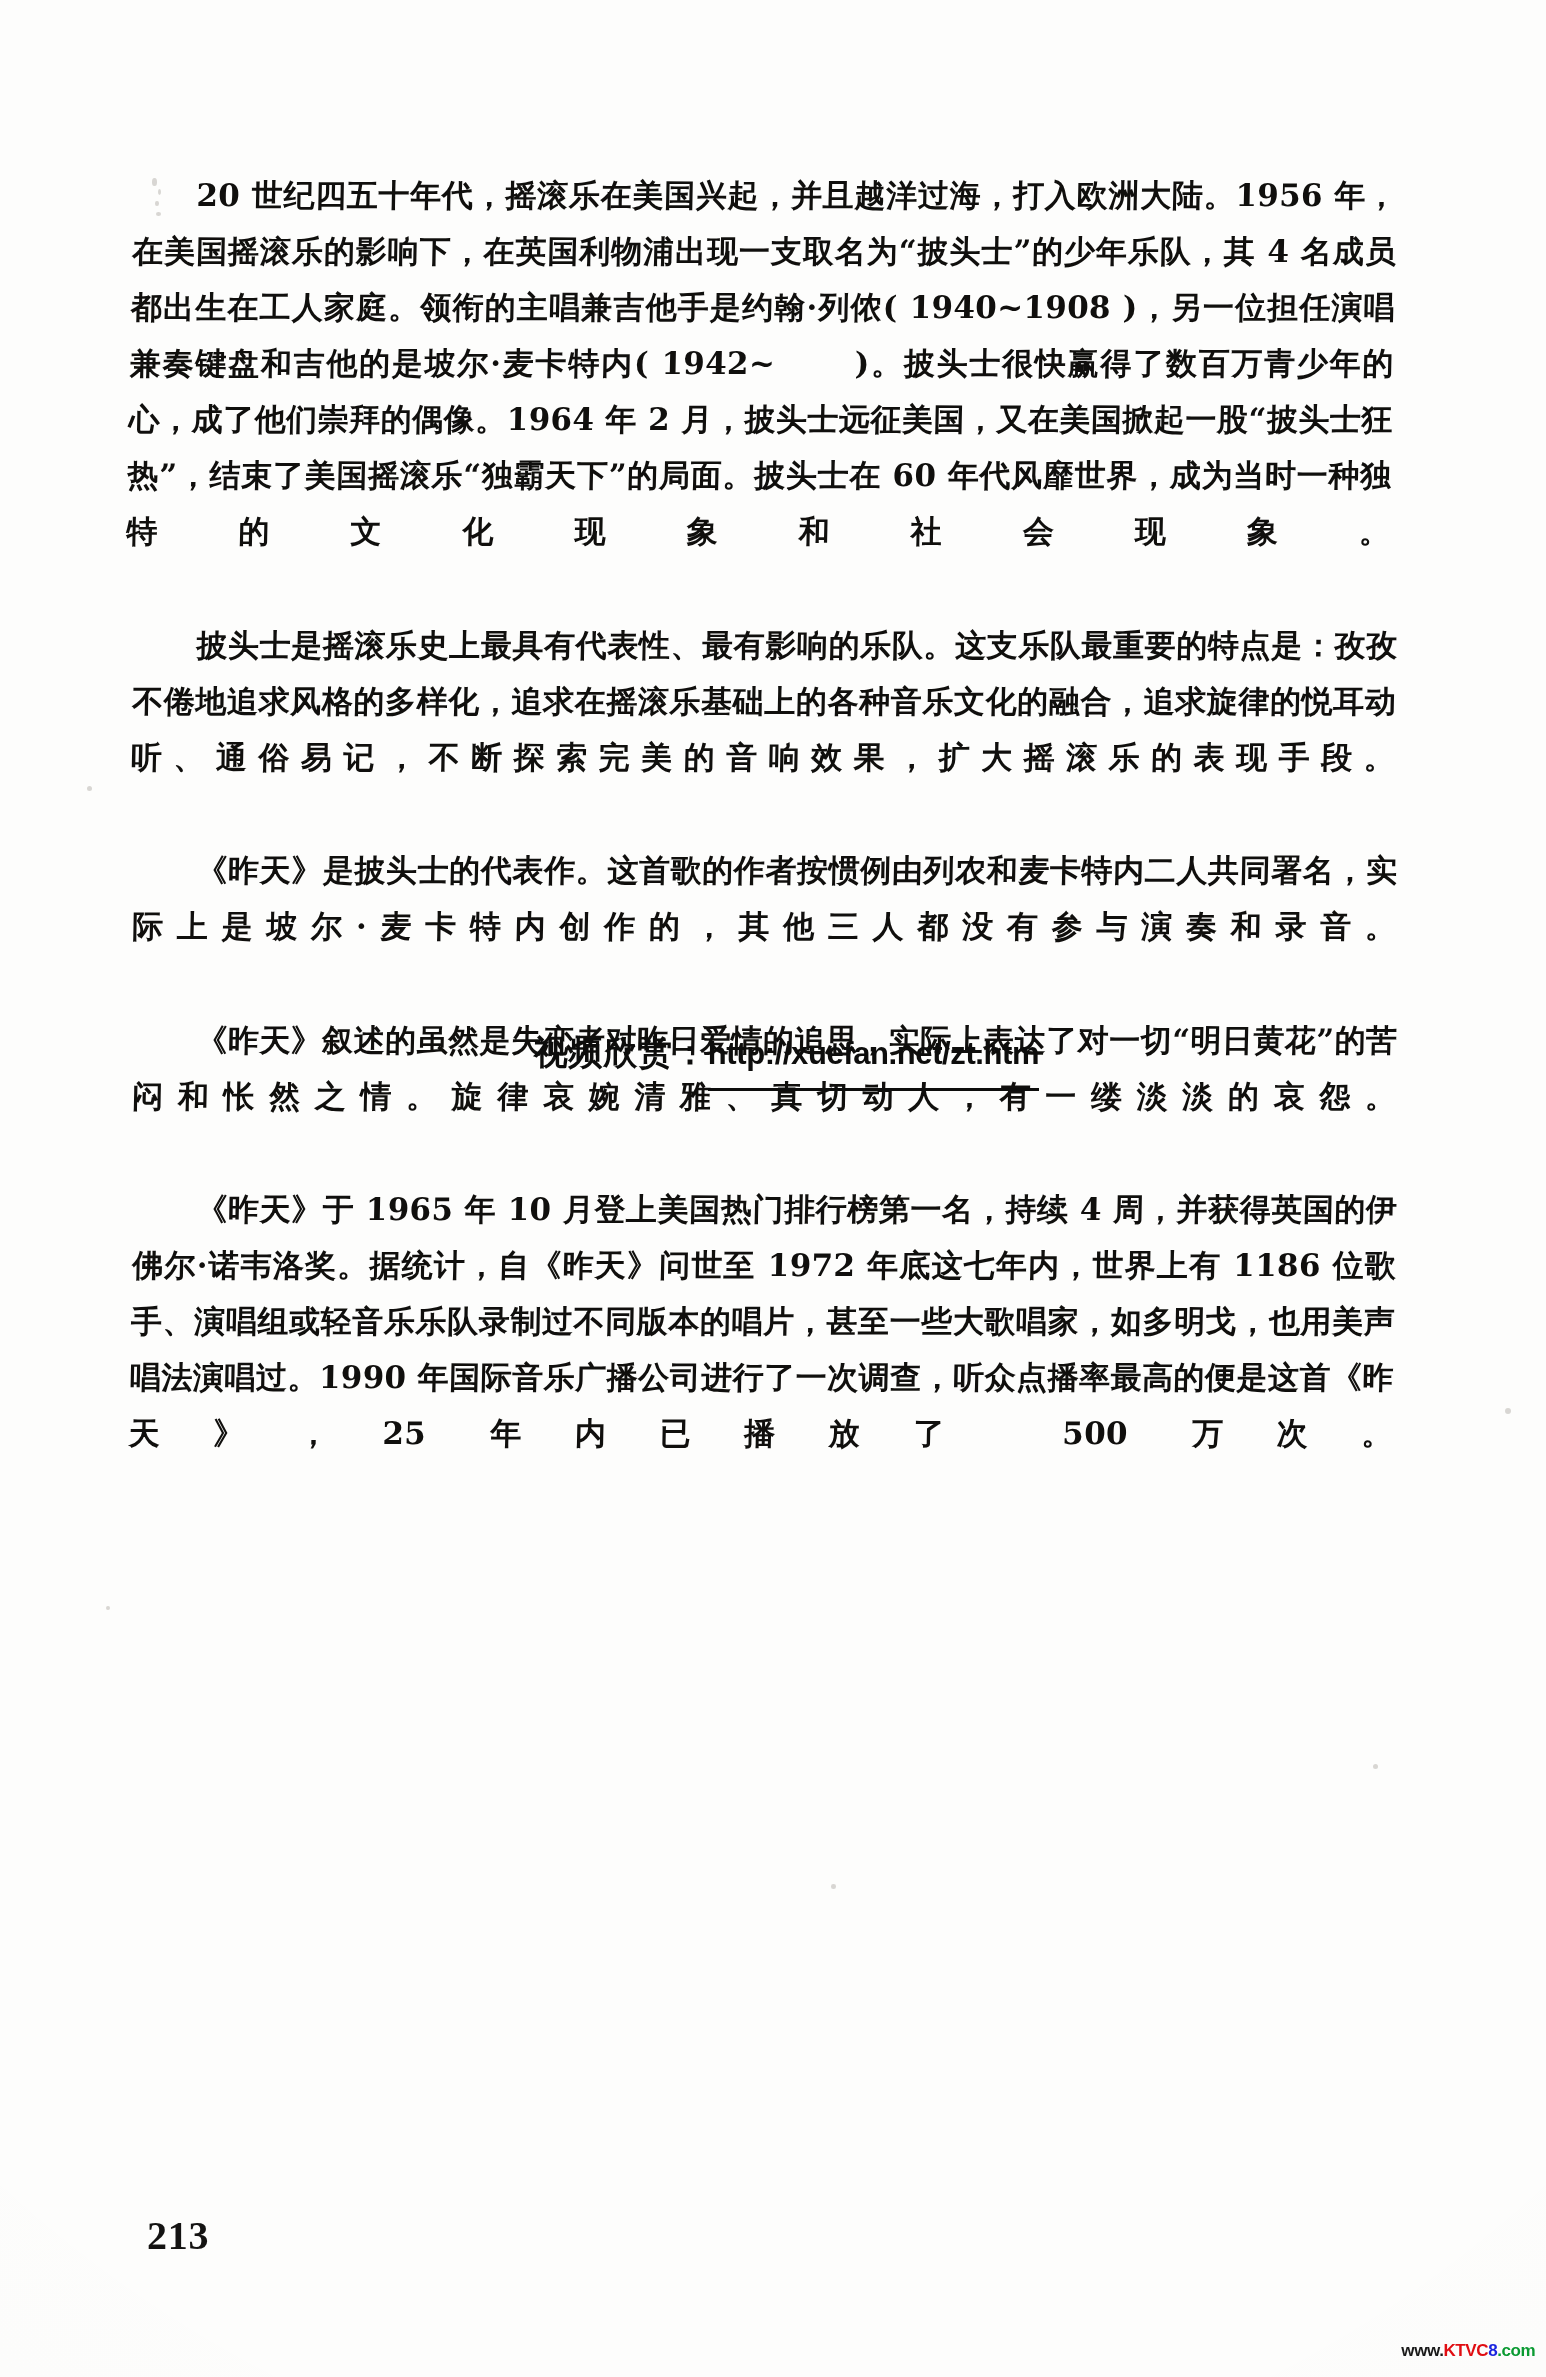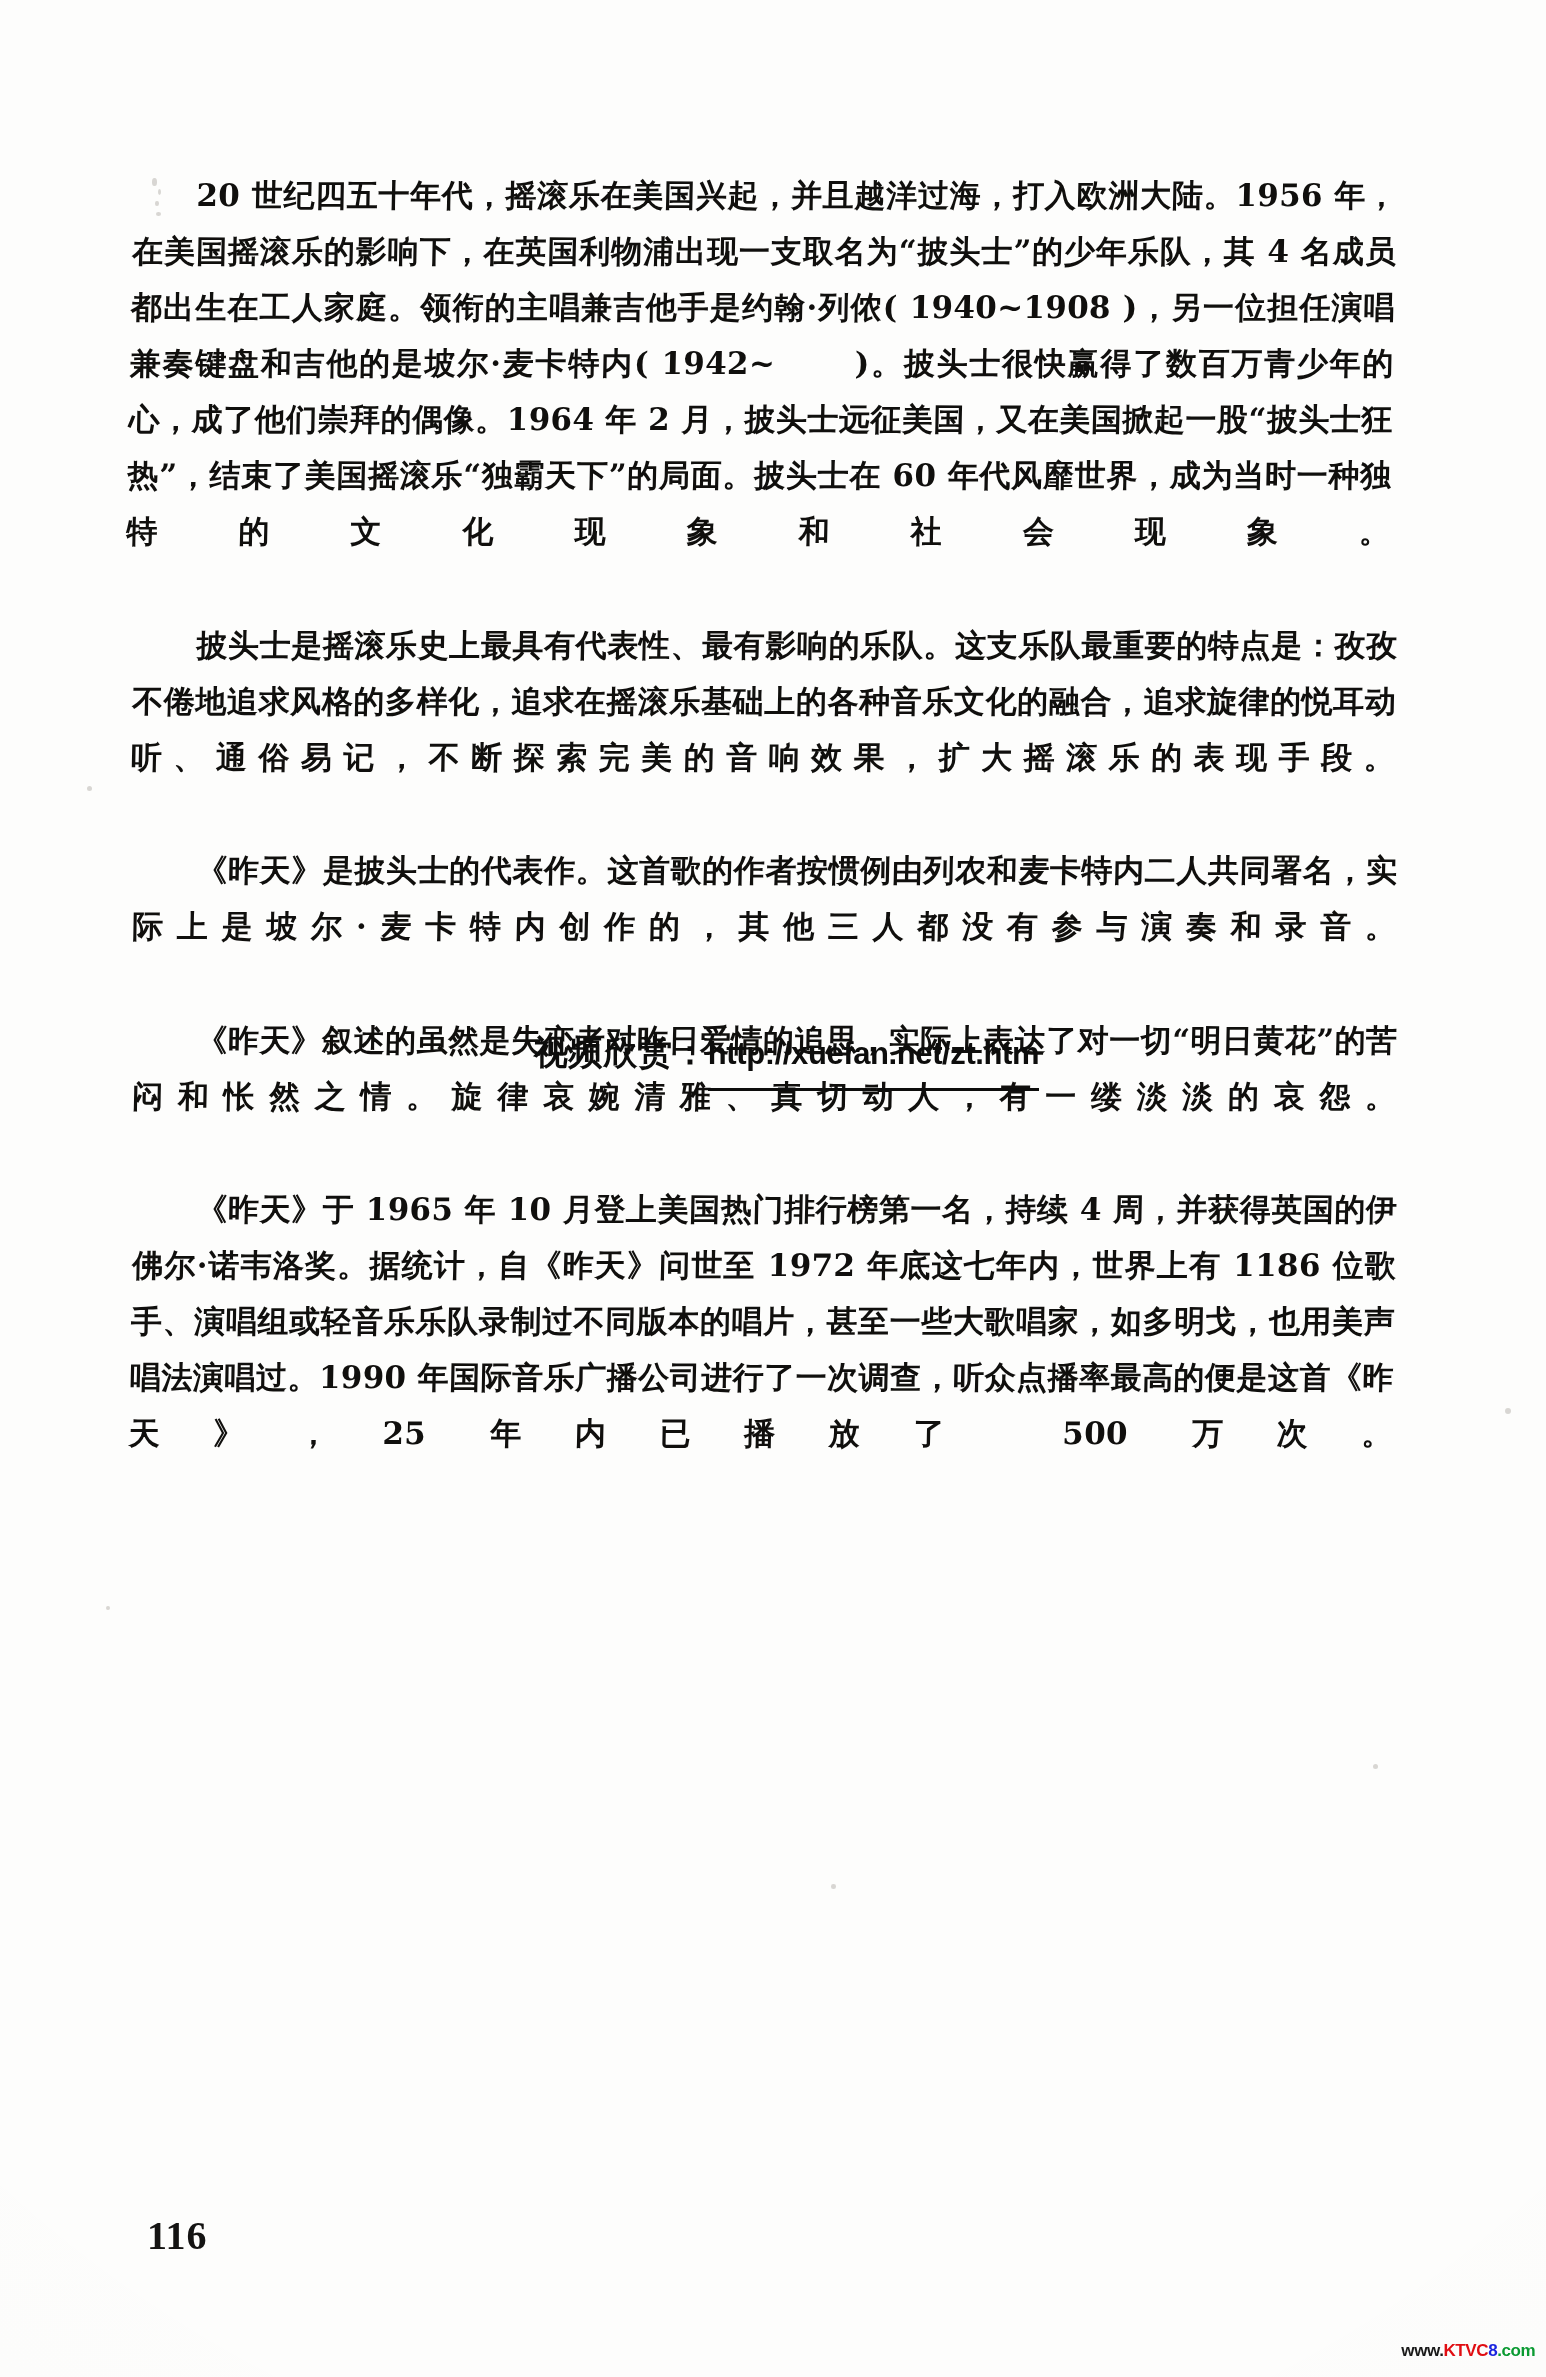--- a/index.html
+++ b/index.html
@@ -153,18 +153,18 @@
     <p class="para">《昨天》是披头士的代表作。这首歌的作者按惯例由列农和麦卡特内二人共同署名，实际上是坡尔·麦卡特内创作的，其他三人都没有参与演奏和录音。</p>
     <p class="para">《昨天》叙述的虽然是失恋者对昨日爱情的追思，实际上表达了对一切“明日黄花”的苦闷和怅然之情。旋律哀婉清雅、真切动人，有一缕淡淡的哀怨。</p>
     <p class="para">《昨天》于 1965 年 10 月登上美国热门排行榜第一名，持续 4 周，并获得英国的伊佛尔·诺韦洛奖。据统计，自《昨天》问世至 1972 年底这七年内，世界上有 1186 位歌手、演唱组或轻音乐乐队录制过不同版本的唱片，甚至一些大歌唱家，如多明戈，也用美声唱法演唱过。1990 年国际音乐广播公司进行了一次调查，听众点播率最高的便是这首《昨天》，25 年内已播放了 500 万次。</p>
 
     <div class="video-line">
       <span class="video-label">视频欣赏：</span><a class="video-url" href="#">http://xuefan.net/zt.htm</a>
     </div>
 
   </div>
 
-  <div class="page-number">116</div>
+  <div class="page-number">213</div>
 
   <div class="watermark"><span class="wm-www">www.</span><span class="wm-ktvc">KTVC</span><span class="wm-8">8</span><span class="wm-com">.com</span></div>
 
 </div>
 
 
 </body></html>

